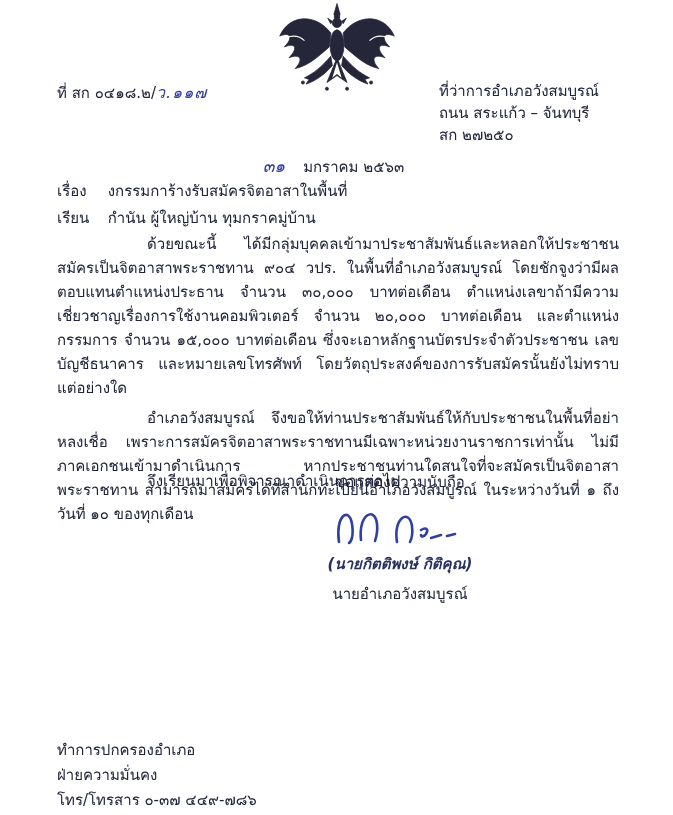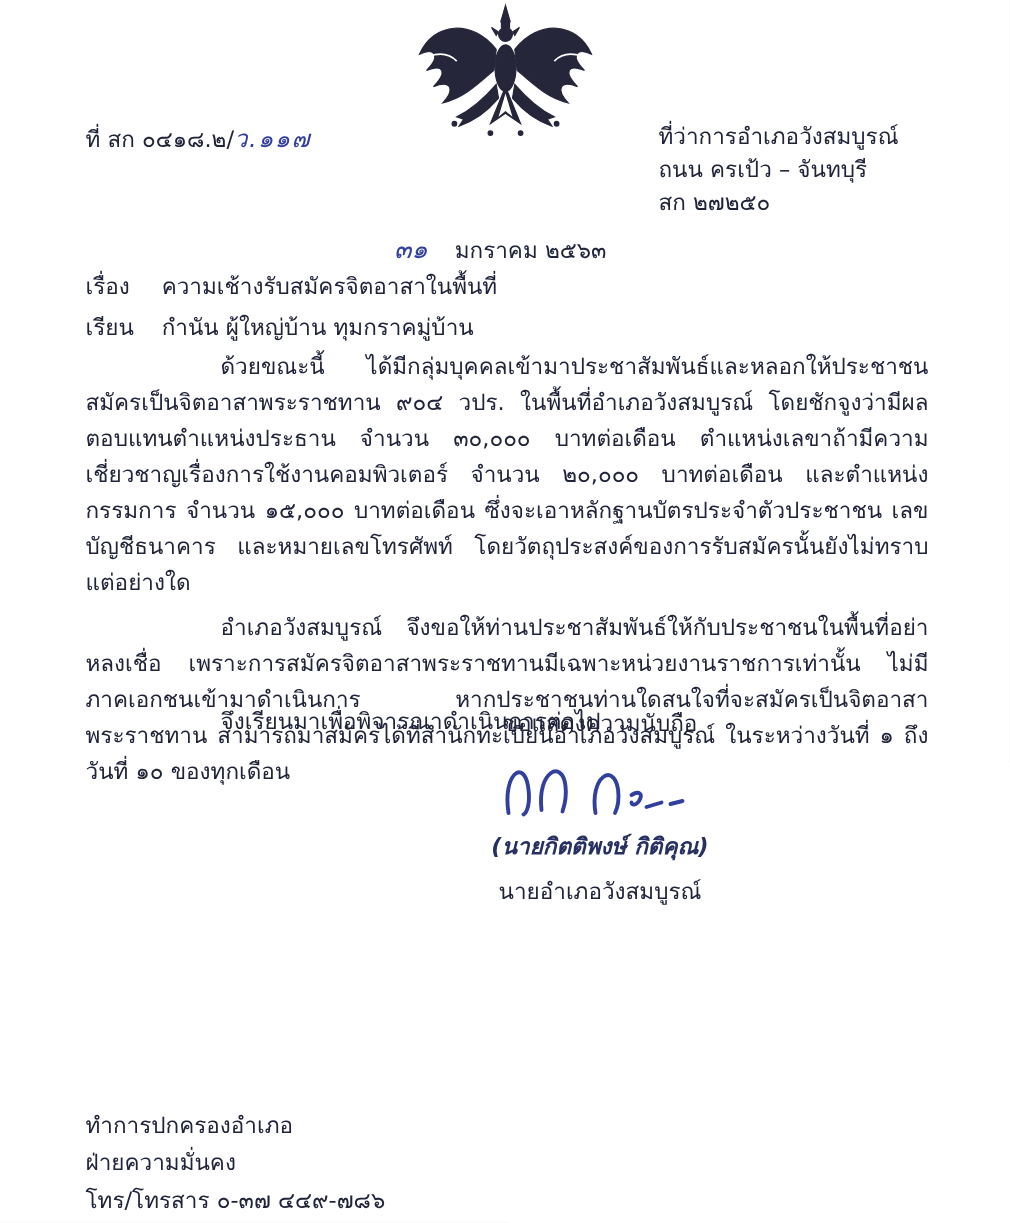--- a/index.html
+++ b/index.html
@@ -110,31 +110,31 @@
       </g>
     </svg>
   </div>
 
   <div class="doc-number">
     <span class="ink">ที่ สก ๐๔๑๘.๒/</span><span class="hand">ว.๑๑๗</span>
   </div>
 
   <div class="address-block">
     <div>ที่ว่าการอำเภอวังสมบูรณ์</div>
-    <div>ถนน ครเป้ว – จันทบุรี</div>
+    <div>ถนน สระแก้ว – จันทบุรี</div>
     <div>สก ๒๗๒๕๐</div>
   </div>
 
   <div class="date-line">
     <span class="hand">๓๑</span><span class="ink">มกราคม ๒๕๖๓</span>
   </div>
 
   <div class="field-row row-subject">
     <span class="label">เรื่อง</span>
-    <span>ความเช้างรับสมัครจิตอาสาในพื้นที่</span>
+    <span>งกรรมการ้างรับสมัครจิตอาสาในพื้นที่</span>
   </div>
 
   <div class="field-row row-to">
     <span class="label">เรียน</span>
     <span>กำนัน ผู้ใหญ่บ้าน ทุมกราคมู่บ้าน</span>
   </div>
 
   <div class="body-text">
     <p>ด้วยขณะนี้ ได้มีกลุ่มบุคคลเข้ามาประชาสัมพันธ์และหลอกให้ประชาชนสมัครเป็นจิตอาสาพระราชทาน ๙๐๔ วปร. ในพื้นที่อำเภอวังสมบูรณ์ โดยชักจูงว่ามีผลตอบแทนตำแหน่งประธาน จำนวน ๓๐,๐๐๐ บาทต่อเดือน ตำแหน่งเลขาถ้ามีความเชี่ยวชาญเรื่องการใช้งานคอมพิวเตอร์ จำนวน ๒๐,๐๐๐ บาทต่อเดือน และตำแหน่งกรรมการ จำนวน ๑๕,๐๐๐ บาทต่อเดือน ซึ่งจะเอาหลักฐานบัตรประจำตัวประชาชน เลขบัญชีธนาคาร และหมายเลขโทรศัพท์ โดยวัตถุประสงค์ของการรับสมัครนั้นยังไม่ทราบแต่อย่างใด</p>
     <p>อำเภอวังสมบูรณ์ จึงขอให้ท่านประชาสัมพันธ์ให้กับประชาชนในพื้นที่อย่าหลงเชื่อ เพราะการสมัครจิตอาสาพระราชทานมีเฉพาะหน่วยงานราชการเท่านั้น ไม่มีภาคเอกชนเข้ามาดำเนินการ หากประชาชนท่านใดสนใจที่จะสมัครเป็นจิตอาสาพระราชทาน สามารถมาสมัครได้ที่สำนักทะเบียนอำเภอวังสมบูรณ์ ในระหว่างวันที่ ๑ ถึงวันที่ ๑๐ ของทุกเดือน</p>

